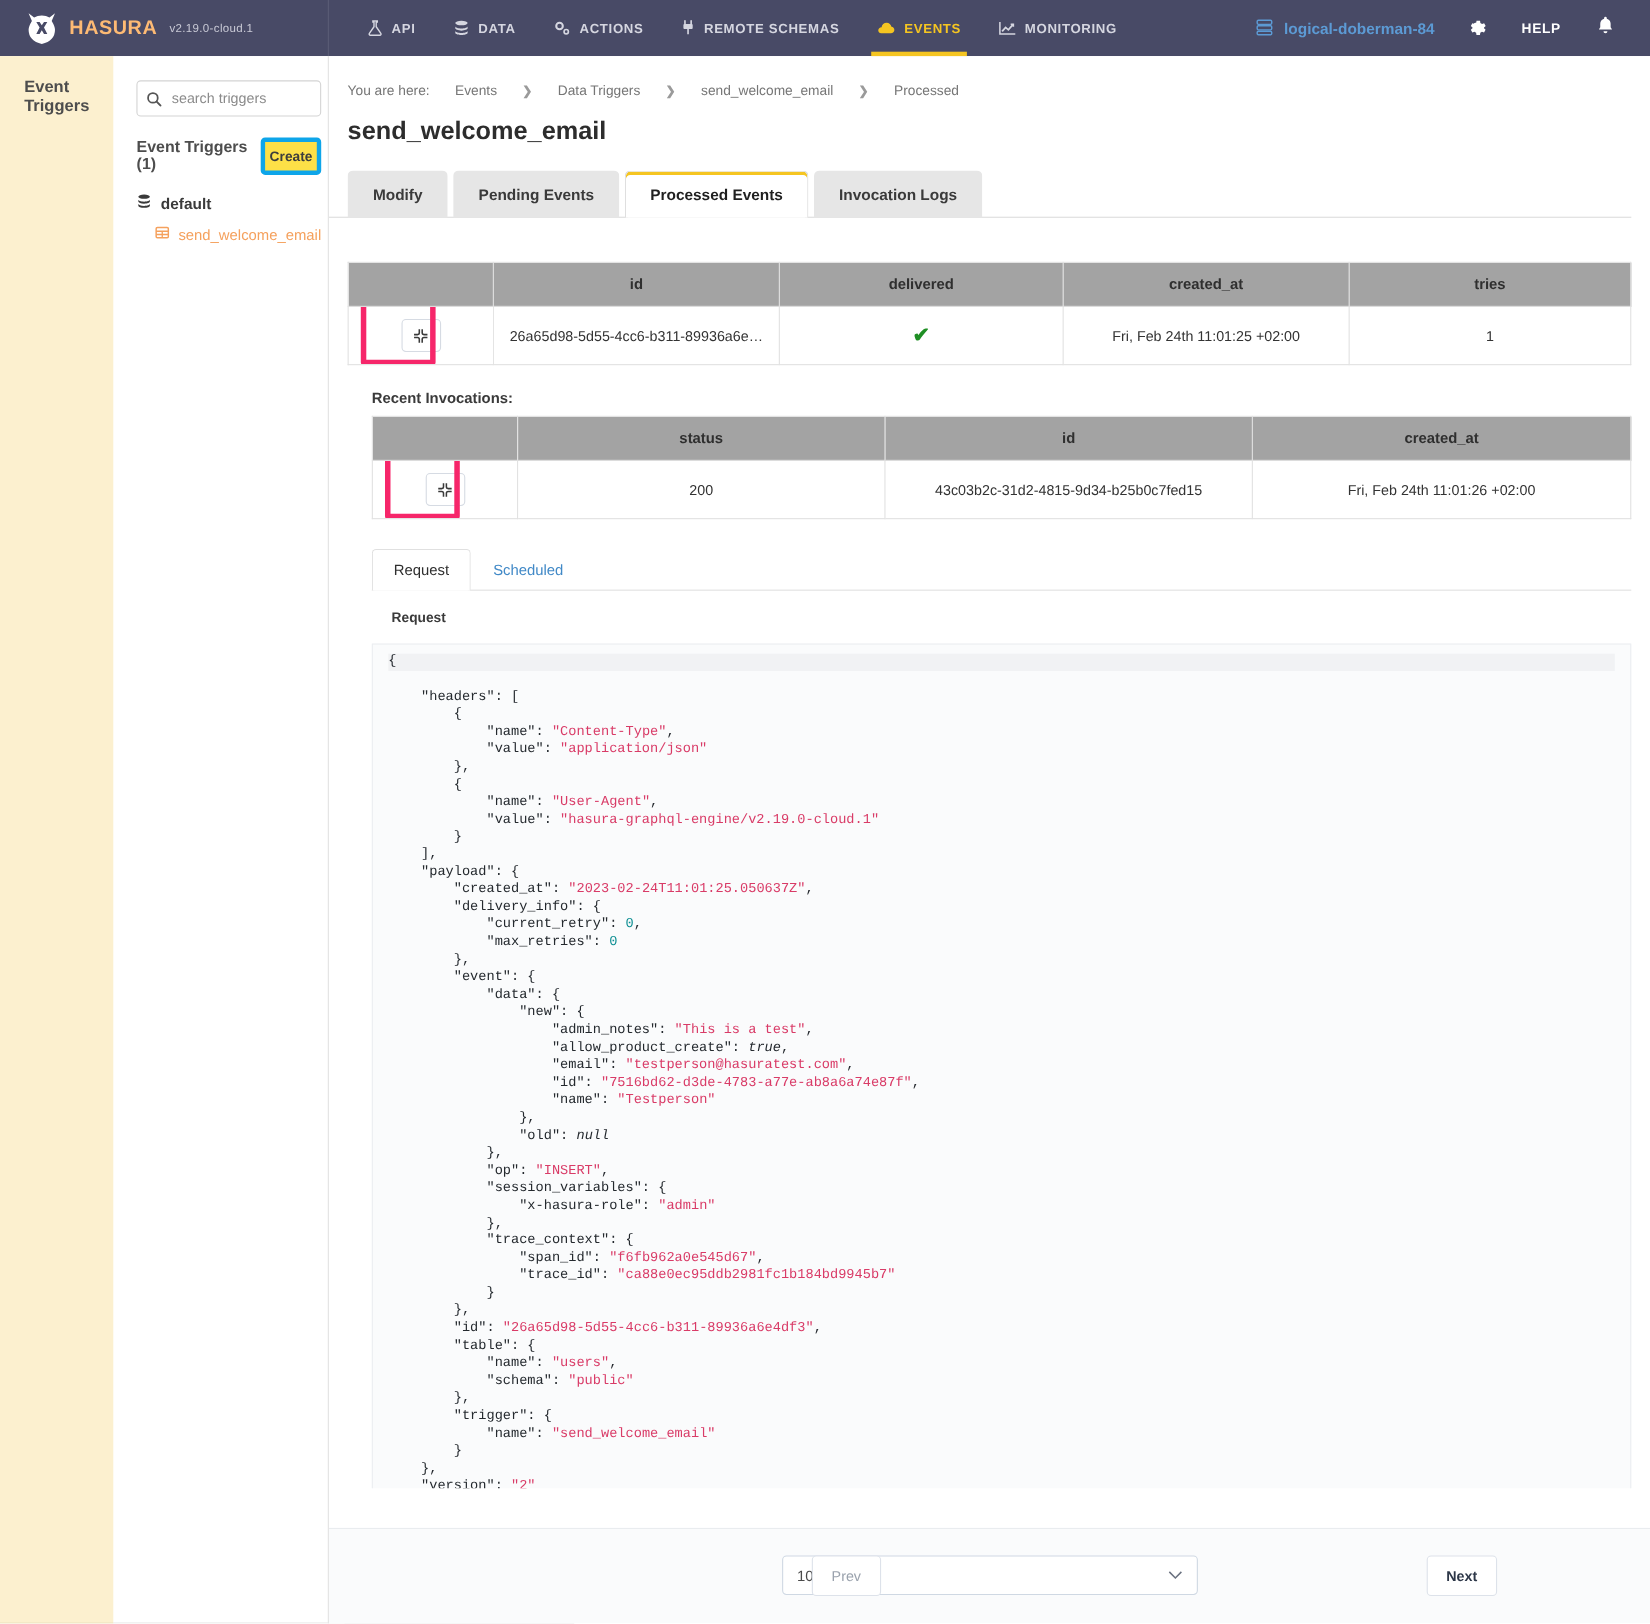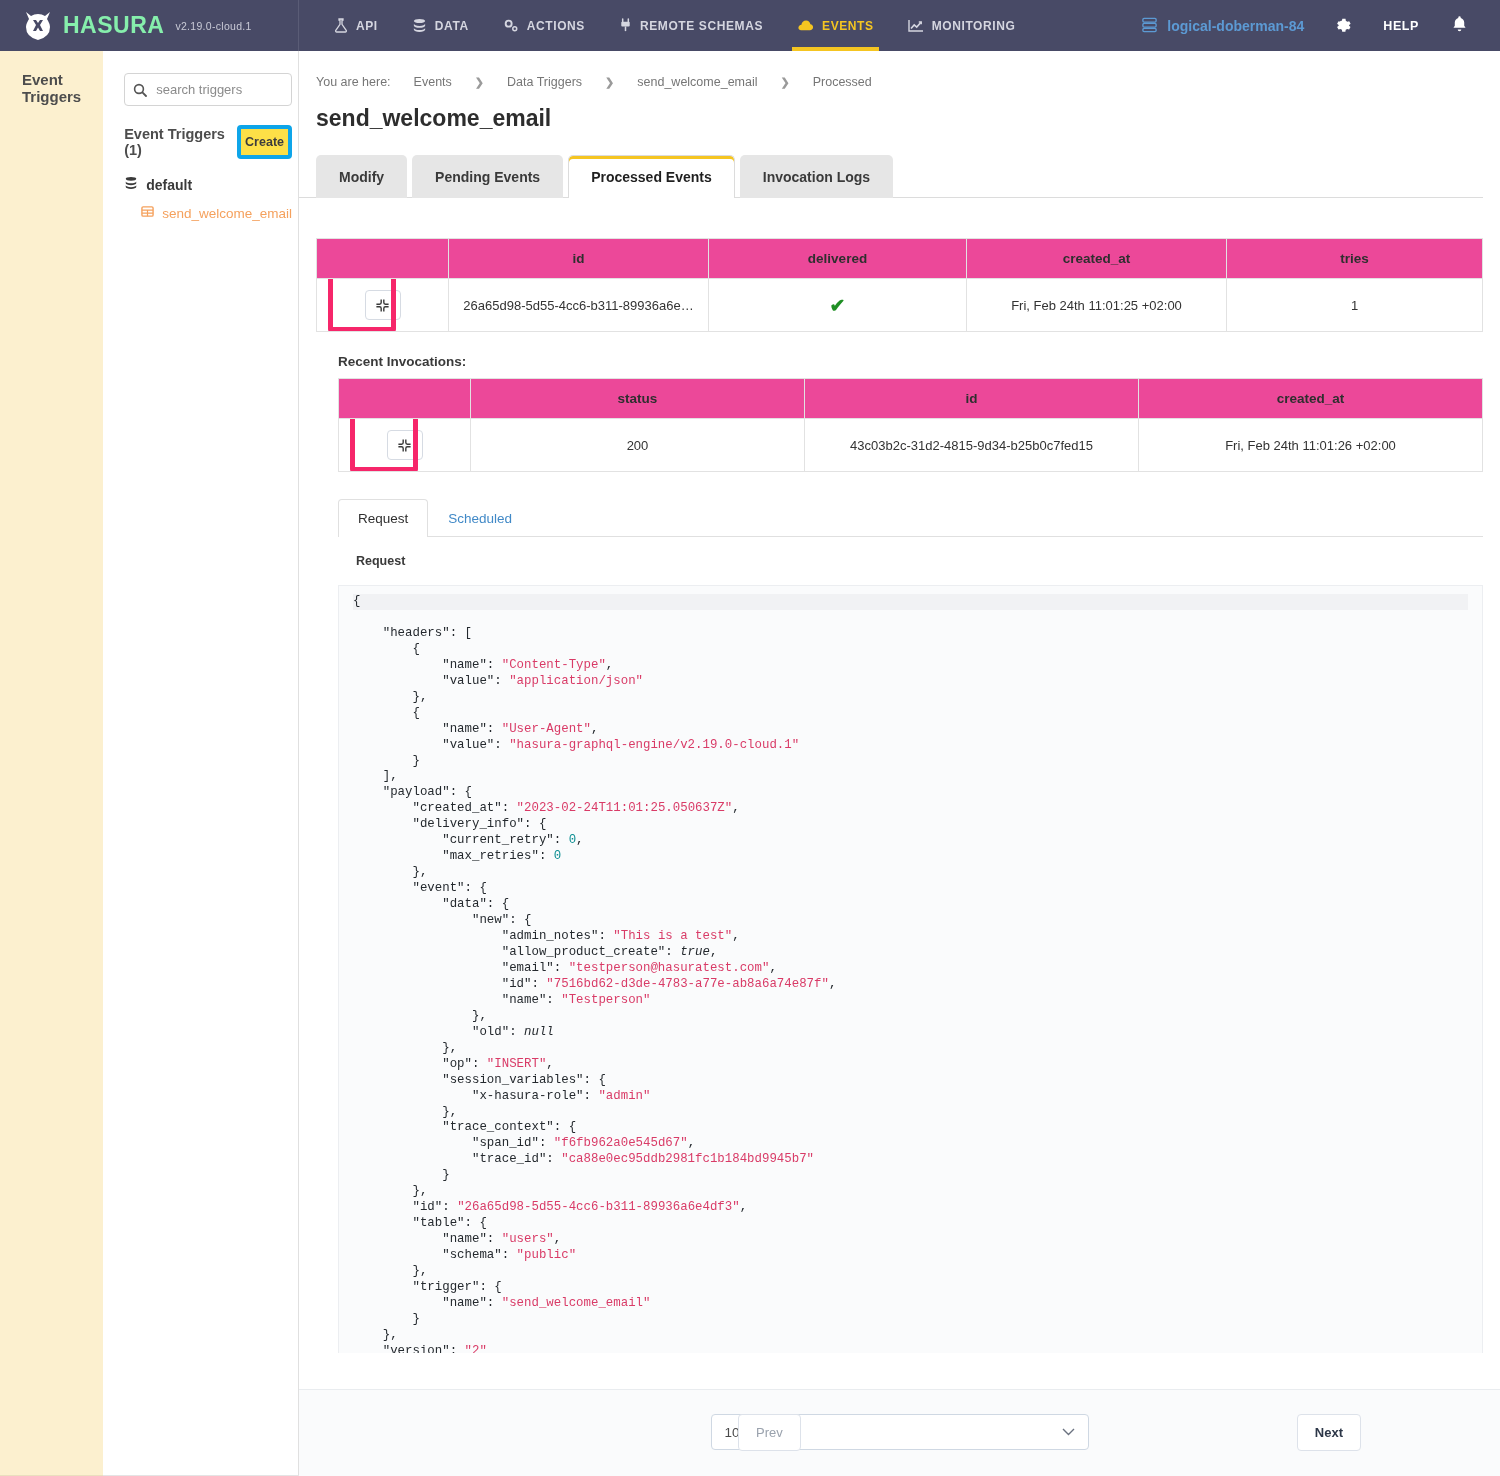--- a/index.html
+++ b/index.html
@@ -15,22 +15,22 @@
   .topnav {
     height: 51px; background: #484a66; color: #fff;
     display: flex; align-items: stretch; flex: 0 0 51px;
   }
   .brand {
     width: 299px; display: flex; align-items: center; padding-left: 22px;
     border-right: 1px solid #5a5c76;
   }
   .brand-logo { width: 32px; height: 32px; flex: 0 0 32px; }
   .brand-name {
-    font-size: 23px; font-weight: bold; letter-spacing: .5px;
-    margin-left: 9px; color: #86efac;
+    font-size: 18px; font-weight: bold; letter-spacing: .5px;
+    margin-left: 9px; color: #fdba74;
   }
   .brand-ver { font-size: 10.5px; color: #c9cad6; margin-left: 11px; letter-spacing: .3px; }
 
   .navlinks { display: flex; align-items: stretch; padding-left: 18px; }
   .navitem {
     display: flex; align-items: center; gap: 8px; padding: 0 17px;
     font-size: 12px; font-weight: bold; letter-spacing: .6px;
     color: #d5d6e0; cursor: pointer; position: relative;
   }
   .navitem.active { color: #f5c521; }
@@ -126,21 +126,21 @@
   .tab.active {
     background: #fff; border-color: #dcdcdc; color: #1f1f1f;
     box-shadow: inset 0 3px 0 0 #f5c521;
   }
 
   .content { padding: 40px 17px 0 17px; flex: 1 1 auto; overflow: hidden; }
 
   
   table.grid { border-collapse: collapse; width: 100%; table-layout: fixed; }
   table.grid th {
-    background: #ec4899; border: 1px solid #e2e2e2;
+    background: #a3a3a3; border: 1px solid #e2e2e2;
     font-size: 13.5px; font-weight: bold; color: #2f2f2f;
     padding: 12px 6px; text-align: center;
   }
   table.grid td {
     border: 1px solid #e2e2e2; font-size: 13px; color: #333;
     padding: 11px 6px; text-align: center; background: #fff;
     overflow: hidden; white-space: nowrap; text-overflow: ellipsis;
   }
   .ctl-cell { position: relative; height: 43px; }
 

